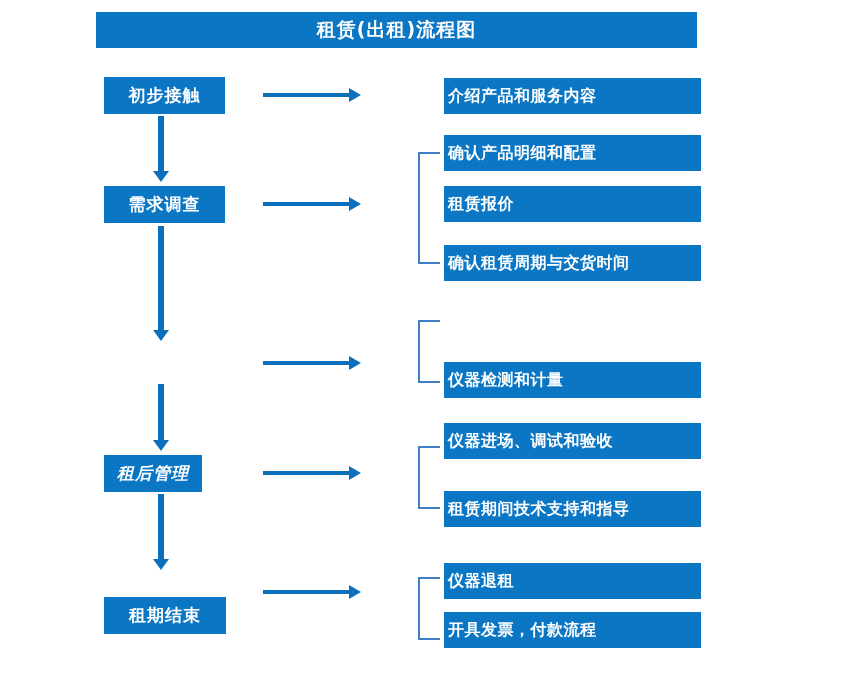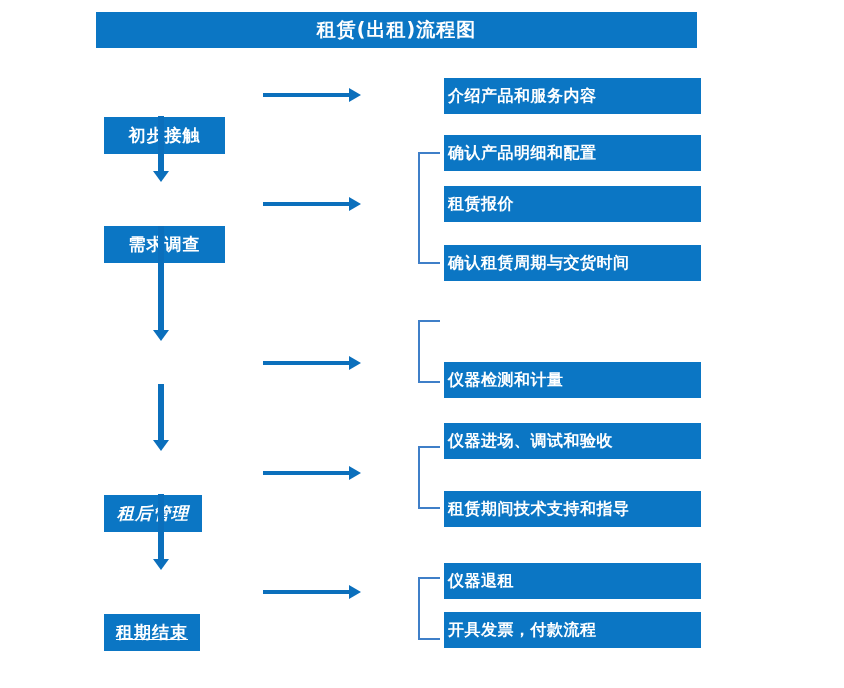--- a/index.html
+++ b/index.html
@@ -42,21 +42,20 @@
     position: absolute;
     background: #0b76c4;
     color: #ffffff;
     font-size: 17px;
     font-weight: bold;
     display: flex;
     align-items: center;
     justify-content: center;
     letter-spacing: 1px;
     height: 37px;
-    margin-top: 40px;
   }
 
   
   .detail-box {
     position: absolute;
     left: 444px;
     width: 257px;
     height: 36px;
     background: #0b76c4;
     color: #ffffff;
@@ -131,21 +130,21 @@
 
   <div class="title-bar">租赁(出租)流程图</div>
 
   <div class="stage-box" style="left:104px; top:77px; width:121px;">初步接触</div>
 
   <div class="stage-box" style="left:104px; top:186px; width:121px;">需求调查</div>
 
 
   <div class="stage-box" style="left:104px; top:455px; width:98px;font-style:italic;">租后管理</div>
 
-  <div class="stage-box" style="left:104px; top:574px; width:96px;text-decoration:underline;">租期结束</div>
+  <div class="stage-box" style="left:104px; top:597px; width:122px;">租期结束</div>
 
   <div class="v-arrow" style="left:153px; top:116px; height:66px;">
     <div class="shaft" style="height:55px;"></div>
     <div class="head" style="top:55px;"></div>
   </div>
 
   <div class="v-arrow" style="left:153px; top:226px; height:115px;">
     <div class="shaft" style="height:104px;"></div>
     <div class="head" style="top:104px;"></div>
   </div>

